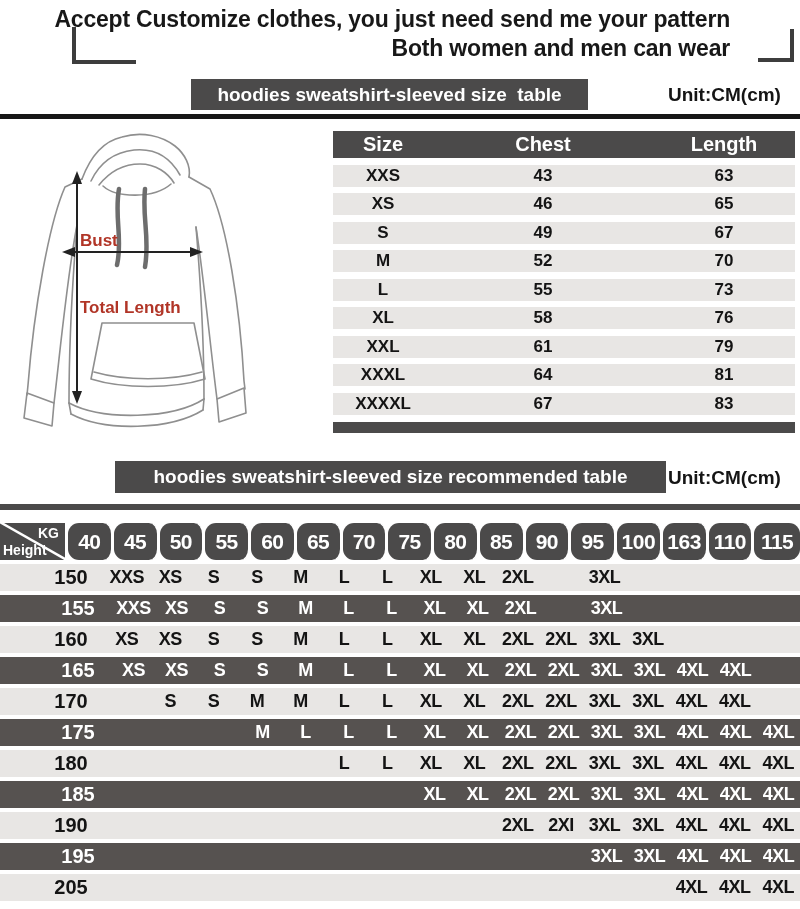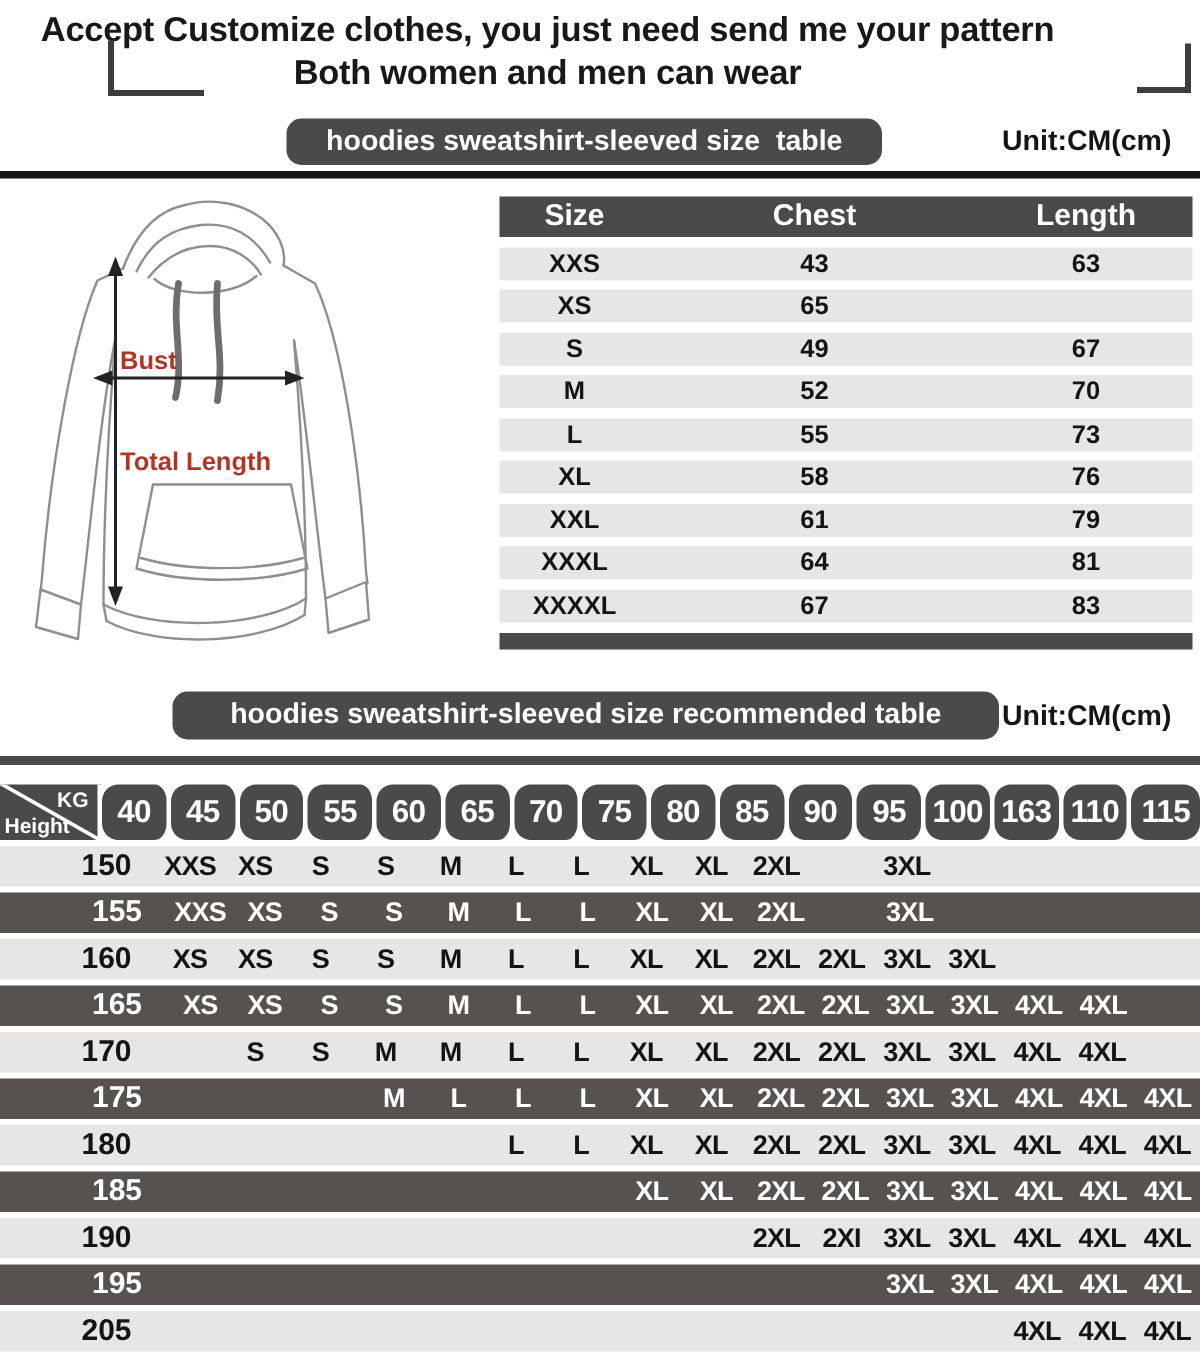--- a/index.html
+++ b/index.html
@@ -1,29 +1,29 @@
 <!DOCTYPE html>
 <html><head>
 <meta charset="utf-8">
 <style>
   html,body{margin:0;padding:0;background:#fff;}
   .page{
     position:relative;width:800px;height:909px;background:#ffffff;overflow:hidden;
     font-family:"Liberation Sans",sans-serif;font-weight:bold;color:#1c1c1c;
   }
   
-  .title-block{position:absolute;top:5px;left:0;width:730px;text-align:center;
+  .title-block{position:absolute;top:5px;left:0;width:730px;text-align:right;
     font-size:23px;line-height:29px;color:#181818;letter-spacing:-0.2px;}
   .bracket-left{position:absolute;left:72px;top:27px;width:60px;height:33px;
     border-left:4px solid #3d3d3d;border-bottom:4px solid #3d3d3d;}
   .bracket-right{position:absolute;left:758px;top:29px;width:32px;height:29px;
     border-right:4px solid #3d3d3d;border-bottom:4px solid #3d3d3d;}
   
   .banner{position:absolute;background:#4b4a4a;color:#fff;text-align:center;
-    font-size:19px;white-space:pre;border-radius:10px;}
+    font-size:19px;white-space:pre;}
   .banner1{left:191px;top:79px;width:397px;height:31px;line-height:31px;}
   .banner2{left:115px;top:461px;width:551px;height:32px;line-height:32px;}
   .unit{position:absolute;font-size:19px;color:#151515;}
   .unit1{left:668px;top:84px;}
   .unit2{left:668px;top:467px;}
   .rule1{position:absolute;left:0;top:114px;width:800px;height:5px;background:#161616;}
   .rule2{position:absolute;left:0;top:504px;width:800px;height:6px;background:#4b4a4a;}
   
   .hoodie{position:absolute;left:3px;top:127px;width:330px;height:318px;}
   
@@ -116,20 +116,21 @@
       <div>Length</div>
     </div>
     <div>
         <div class="st-row">
           <div class="st-cell">XXS</div>
           <div class="st-cell">43</div>
           <div class="st-cell">63</div>
         </div>
         <div class="st-row">
           <div class="st-cell">XS</div>
+          <div class="st-cell">46</div>
           <div class="st-cell">65</div>
         </div>
         <div class="st-row">
           <div class="st-cell">S</div>
           <div class="st-cell">49</div>
           <div class="st-cell">67</div>
         </div>
         <div class="st-row">
           <div class="st-cell">M</div>
           <div class="st-cell">52</div>

